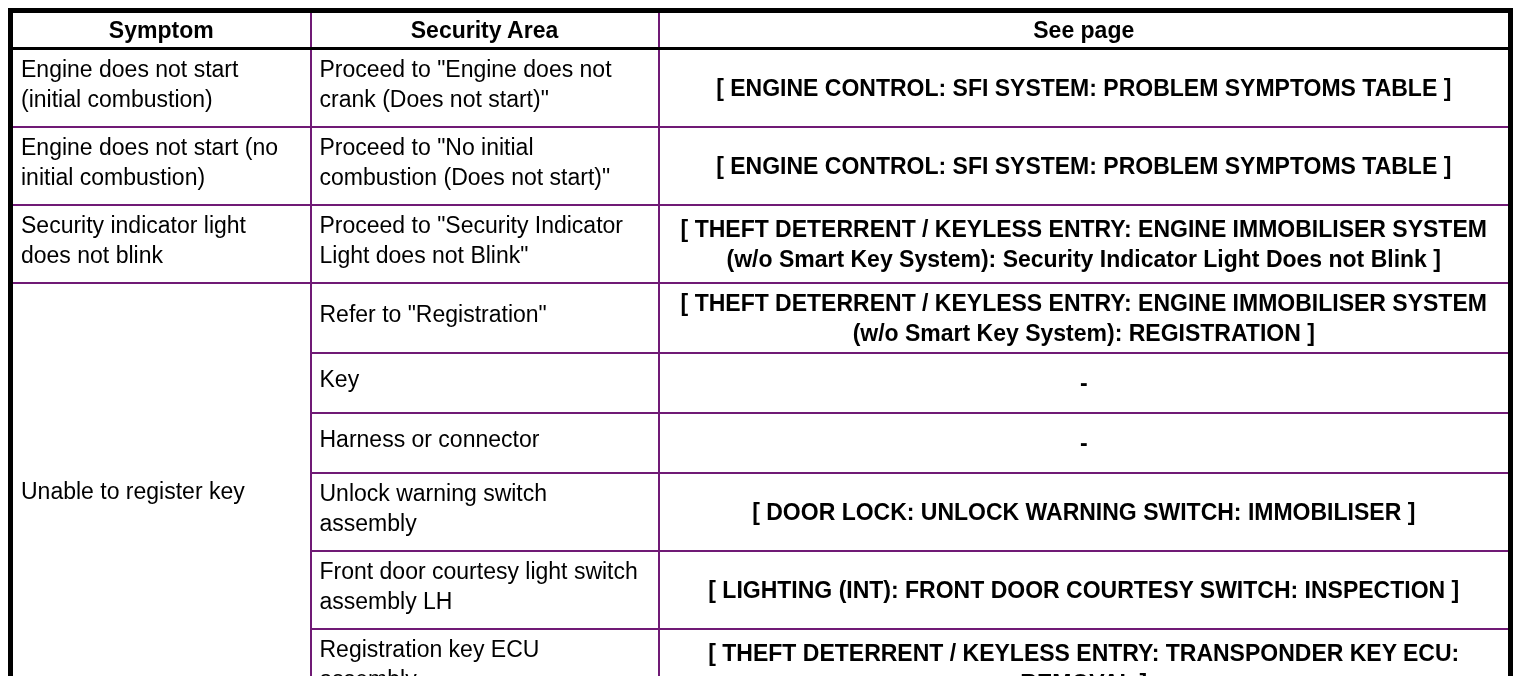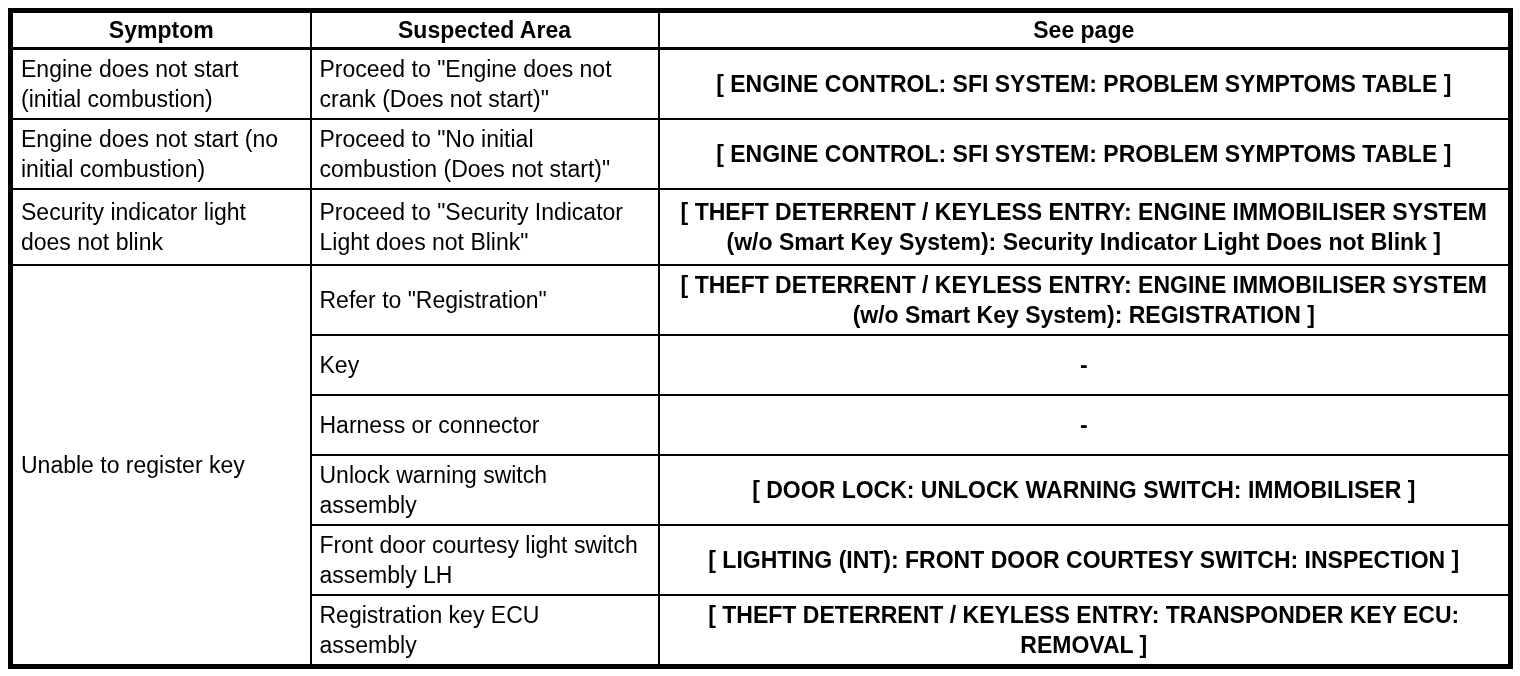--- a/index.html
+++ b/index.html
@@ -21,39 +21,39 @@
     table-layout: fixed;
     width: 1500px;
     border: 5px solid #000000;
     background: #ffffff;
   }
   col.c-symptom  { width: 300px; }
   col.c-area     { width: 348px; }
   col.c-seepage  { width: 852px; }
 
   th, td {
-    border: 2px solid #000000;
+    border: 2px solid #701a75;
     box-sizing: border-box;
     overflow: hidden;
   }
   thead th {
     border-bottom: 3px solid #000000;
     font-size: 23px;
     font-weight: bold;
     text-align: center;
     vertical-align: middle;
     height: 38px;
     padding: 2px 4px;
   }
   td.sym, td.area {
     font-size: 23px;
     font-weight: normal;
     text-align: left;
     vertical-align: middle;
-    padding: 4px 16px 4px 8px;
+    padding: 4px 16px 12px 8px;
     line-height: 30px;
   }
   td.see {
     font-size: 23px;
     font-weight: bold;
     text-align: center;
     vertical-align: middle;
     padding: 4px 14px;
     line-height: 30px;
     margin-left: 44px;
@@ -74,21 +74,21 @@
 <div class="page">
   <table class="symptoms">
     <colgroup>
       <col class="c-symptom">
       <col class="c-area">
       <col class="c-seepage">
     </colgroup>
     <thead>
       <tr>
         <th>Symptom</th>
-        <th>Suspected Area</th>
+        <th>Security Area</th>
         <th>See page</th>
       </tr>
     </thead>
     <tbody>
       <tr>
         <td class="sym">Engine does not start (initial combustion)</td>
         <td class="area">Proceed to "Engine does not crank (Does not start)"</td>
         <td class="see">[ ENGINE CONTROL: SFI SYSTEM: PROBLEM SYMPTOMS TABLE ]</td>
       </tr>
       <tr>

